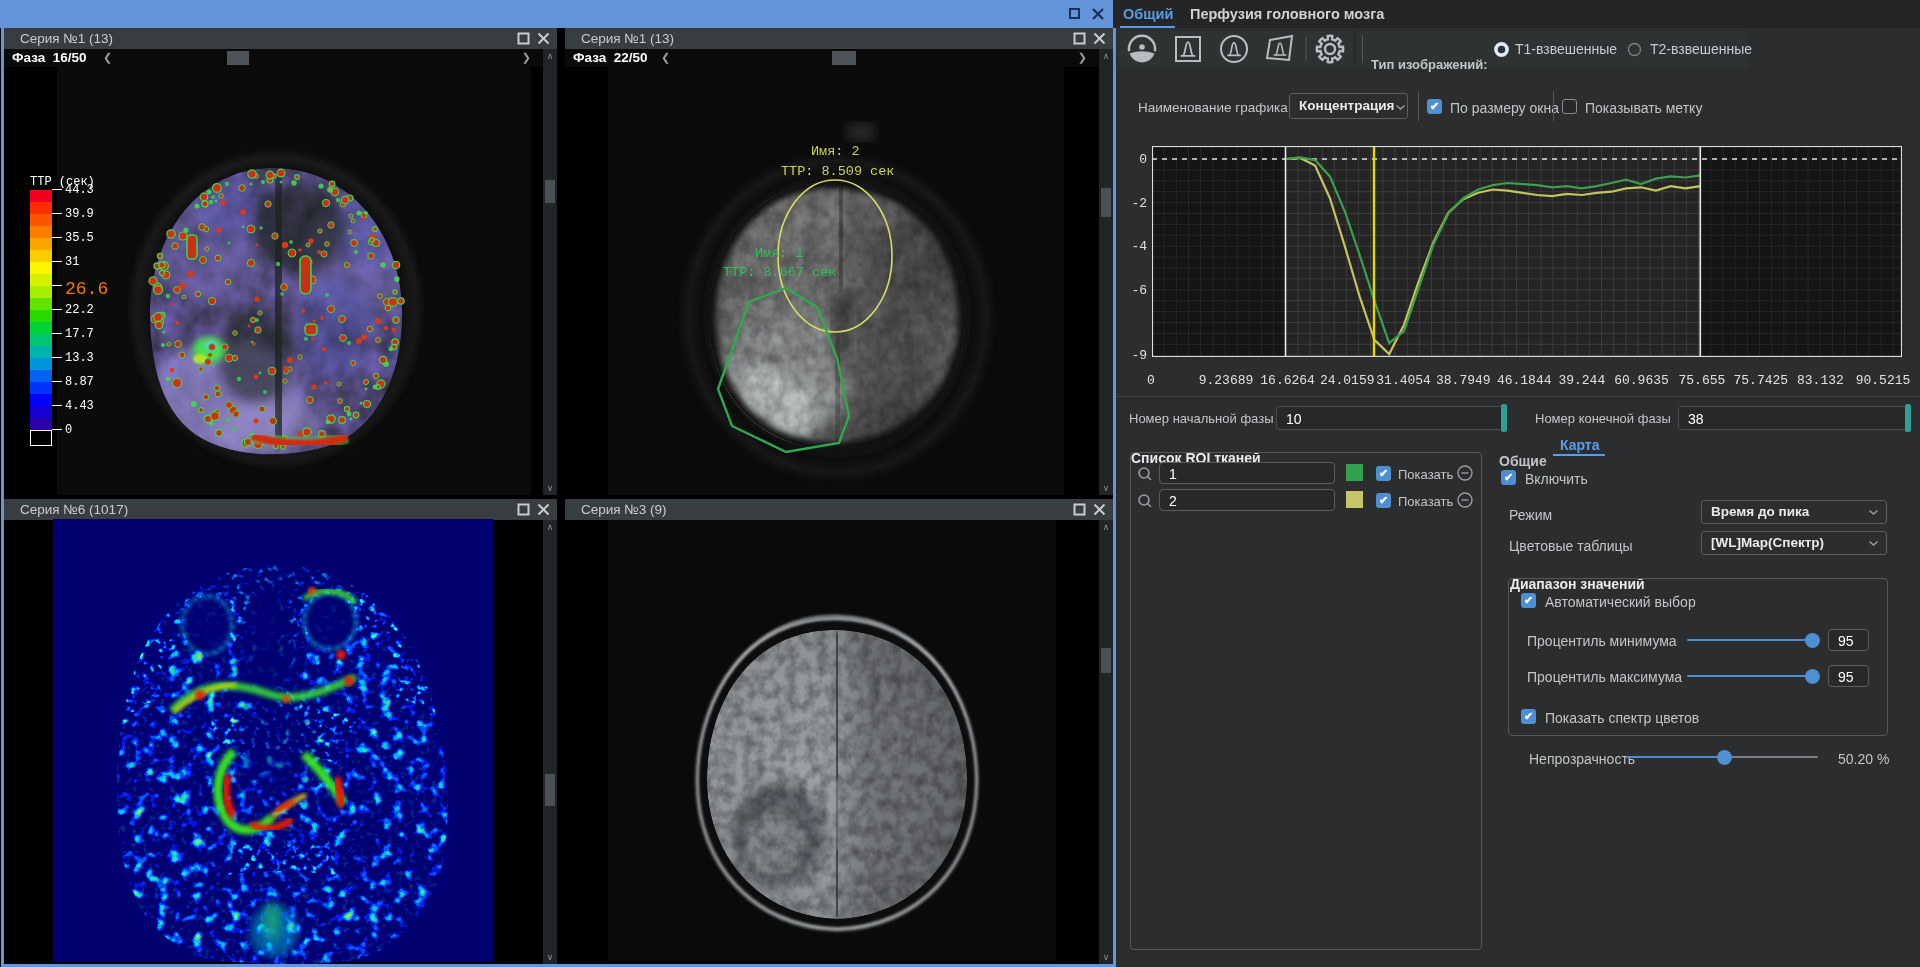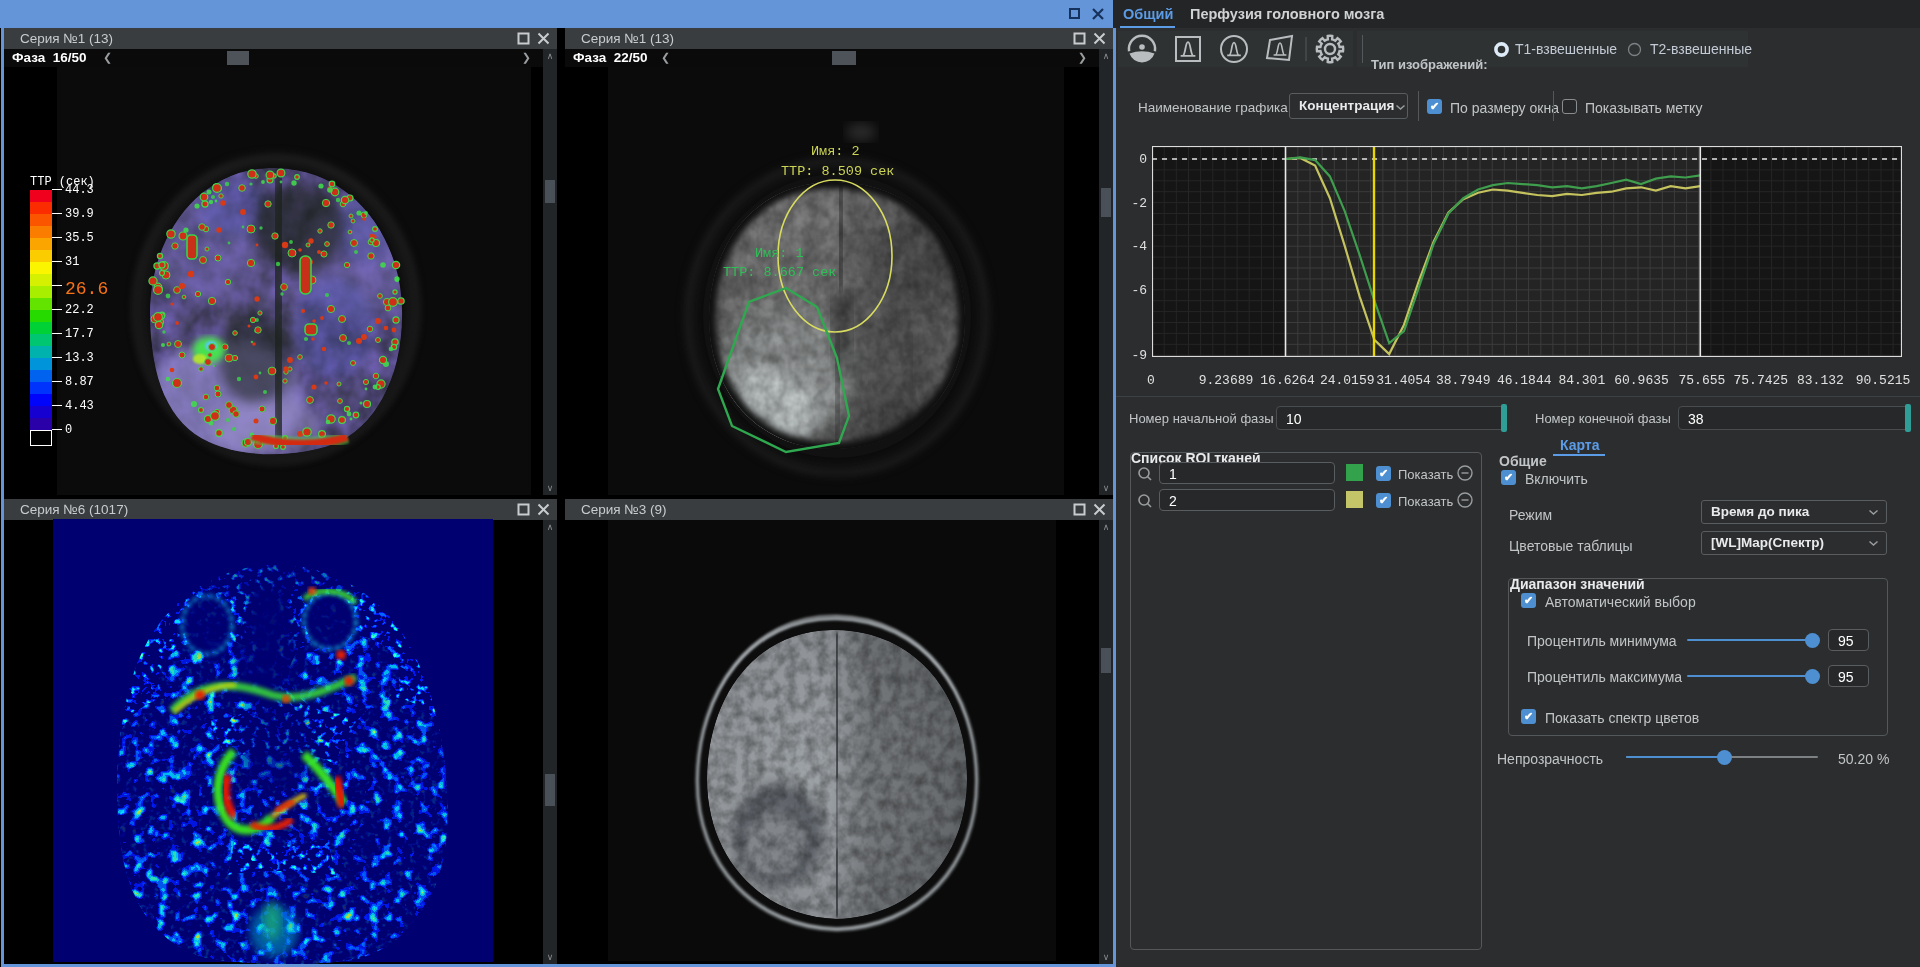--- a/index.html
+++ b/index.html
@@ -748,21 +748,21 @@
           <rect x="0.5" y="0.5" width="749" height="210" fill="none" stroke="#dcdcdc" stroke-width="1.2"></rect>
         </svg>
       </div>
   <div class="mono" style="position:absolute;left:-2px;top:373px;width:80px;text-align:center;color:#e0e0e0;font-size:13px;">0</div>
       <div class="mono" style="position:absolute;left:73px;top:373px;width:80px;text-align:center;color:#e0e0e0;font-size:13px;">9.23689</div>
       <div class="mono" style="position:absolute;left:134.6px;top:373px;width:80px;text-align:center;color:#e0e0e0;font-size:13px;">16.6264</div>
       <div class="mono" style="position:absolute;left:194.2px;top:373px;width:80px;text-align:center;color:#e0e0e0;font-size:13px;">24.0159</div>
       <div class="mono" style="position:absolute;left:250.60000000000002px;top:373px;width:80px;text-align:center;color:#e0e0e0;font-size:13px;">31.4054</div>
       <div class="mono" style="position:absolute;left:310.3px;top:373px;width:80px;text-align:center;color:#e0e0e0;font-size:13px;">38.7949</div>
       <div class="mono" style="position:absolute;left:371.2px;top:373px;width:80px;text-align:center;color:#e0e0e0;font-size:13px;">46.1844</div>
-      <div class="mono" style="position:absolute;left:428.8px;top:373px;width:80px;text-align:center;color:#e0e0e0;font-size:13px;">84.301</div>
+      <div class="mono" style="position:absolute;left:428.8px;top:373px;width:80px;text-align:center;color:#e0e0e0;font-size:13px;">39.244</div>
       <div class="mono" style="position:absolute;left:488.5px;top:373px;width:80px;text-align:center;color:#e0e0e0;font-size:13px;">60.9635</div>
       <div class="mono" style="position:absolute;left:548.9px;top:373px;width:80px;text-align:center;color:#e0e0e0;font-size:13px;">75.655</div>
       <div class="mono" style="position:absolute;left:607.8px;top:373px;width:80px;text-align:center;color:#e0e0e0;font-size:13px;">75.7425</div>
       <div class="mono" style="position:absolute;left:667.4px;top:373px;width:80px;text-align:center;color:#e0e0e0;font-size:13px;">83.132</div>
       <div class="mono" style="position:absolute;left:730px;top:373px;width:80px;text-align:center;color:#e0e0e0;font-size:13px;">90.5215</div>
       <div class="mono" style="position:absolute;left:8px;top:152px;width:26px;text-align:right;color:#e0e0e0;font-size:13px;">0</div>
       <div class="mono" style="position:absolute;left:8px;top:196px;width:26px;text-align:right;color:#e0e0e0;font-size:13px;">-2</div>
       <div class="mono" style="position:absolute;left:8px;top:239px;width:26px;text-align:right;color:#e0e0e0;font-size:13px;">-4</div>
       <div class="mono" style="position:absolute;left:8px;top:283px;width:26px;text-align:right;color:#e0e0e0;font-size:13px;">-6</div>
       <div class="mono" style="position:absolute;left:8px;top:348px;width:26px;text-align:right;color:#e0e0e0;font-size:13px;">-9</div>
@@ -824,21 +824,21 @@
   <div class="lbl" style="left:414px;top:633px;">Процентиль минимума</div>
   <div class="slid" style="left:574px;top:639px;width:131px;background:#4d8fd1;"></div>
   <div class="knob" style="left:692px;top:633px;"></div>
   <div class="inpbox" style="left:715px;top:629px;width:41px;height:22px;padding:3px 0 0 9px;border-color:#5a5d5f;">95</div>
   <div class="lbl" style="left:414px;top:669px;">Процентиль максимума</div>
   <div class="slid" style="left:574px;top:675px;width:131px;background:#4d8fd1;"></div>
   <div class="knob" style="left:692px;top:669px;"></div>
   <div class="inpbox" style="left:715px;top:665px;width:41px;height:22px;padding:3px 0 0 9px;border-color:#5a5d5f;">95</div>
   <div class="chk" style="left:408px;top:709px;">✔</div>
   <div class="lbl" style="left:432px;top:710px;">Показать спектр цветов</div>
-  <div class="lbl" style="left:384px;top:751px;">Непрозрачность</div>
+  <div class="lbl" style="left:416px;top:751px;">Непрозрачность</div>
   <div class="slid" style="left:513px;top:756px;width:192px;"></div>
   <div class="slid" style="left:513px;top:756px;width:98px;background:#4d8fd1;"></div>
   <div class="knob" style="left:604px;top:750px;"></div>
   <div class="lbl" style="left:725px;top:751px;">50.20 %</div>
 </div>
 <div class="bluestrip" style="left:1113px;top:28px;width:3px;height:939px;"></div>
 <div class="bluestrip" style="left:1px;top:964px;width:1112px;height:3px;"></div>
 </div>
 
 </body></html>

